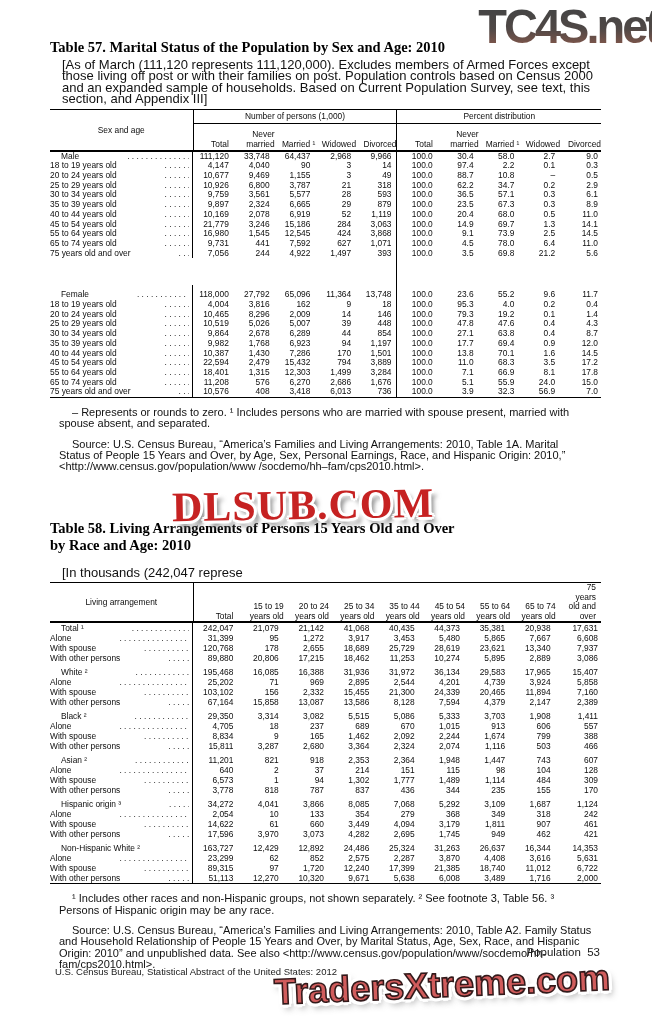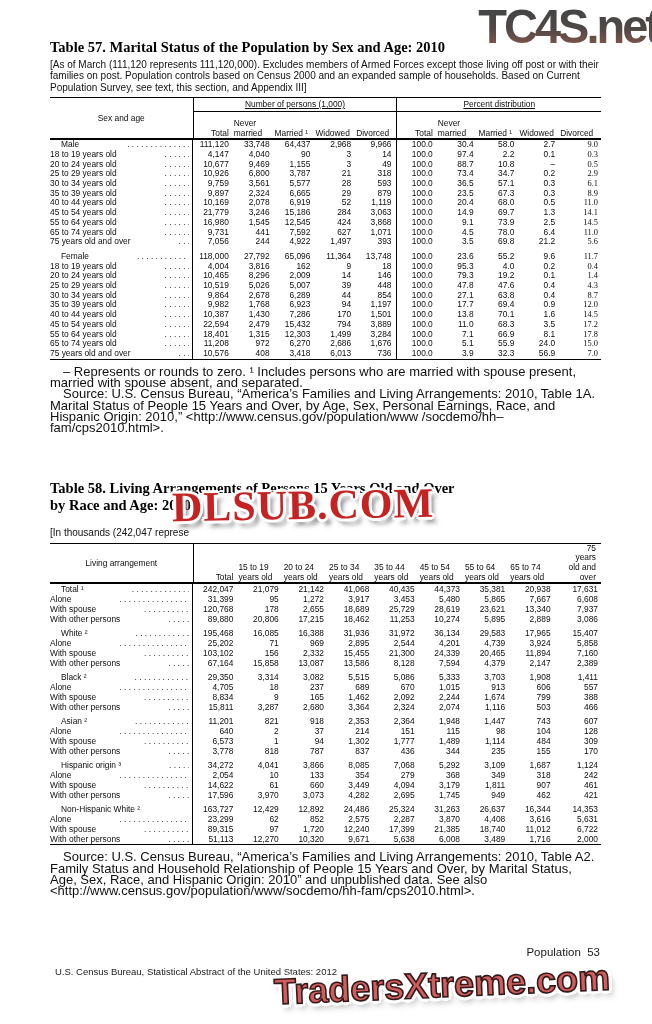--- a/index.html
+++ b/index.html
@@ -5,56 +5,56 @@
   html,body{margin:0;padding:0;background:#888;}
   .page{position:relative;width:652px;height:1024px;background:#ffffff;overflow:hidden;
         font-family:"Liberation Sans",sans-serif;color:#151515;}
   .content{position:absolute;left:50px;top:0;width:551px;}
 
   
   .tbl-title{font-family:"Liberation Serif",serif;font-weight:bold;font-size:14.5px;
              line-height:17px;color:#000;margin:0;}
   .t57-title{margin-top:39px;margin-bottom:3px;}
   .t58-title{margin-top:47px;margin-bottom:13px;}
-  .note{font-size:10px;line-height:11.4px;margin:0 0 4px 0;color:#111;}
+  .note{font-size:13px;line-height:11.4px;margin:0 0 4px 12px;color:#111;}
 
   
   table.tbl{border-collapse:collapse;table-layout:fixed;width:551px;
             border-top:1px solid #000;border-bottom:1px solid #000;}
   col.cs{width:143px;}
   col.cn10{width:40.8px;}
   col.cn9{width:45.3px;}
   .tbl th,.tbl td{font-size:8.4px;font-weight:normal;color:#0d0d0d;padding:0;}
   .stubh{text-align:center;vertical-align:middle;border-right:1px solid #000;
          border-bottom:2px solid #000;}
-  .grp{text-align:center;border-bottom:1px solid #000;height:13px;line-height:13px;text-decoration:underline;}
+  .grp{text-align:center;border-bottom:1px solid #000;height:13px;line-height:13px;}
   .dvl{border-left:1px solid #000;}
-  .colh{text-align:left;vertical-align:bottom;border-bottom:2px solid #000;
+  .colh{text-align:right;vertical-align:bottom;border-bottom:2px solid #000;
         padding:1px 2px 1px 2px;line-height:9.6px;}
   .colh.ra{text-align:right;padding-right:5px;padding-left:12px;}
   .t57 .colh{height:26px;}
   .t58 .colh{height:33px;}
 
   .tbl tbody td{line-height:9.7px;vertical-align:bottom;}
   .t58 tbody td{line-height:10px;}
   .tbl tbody td.stub{display:flex;border-right:1px solid #000;padding-right:3px;gap:48px;}
   .tbl tbody tr.b{font-weight:bold;}
-  .t57 tbody tr.g td{padding-top:5px;}
+  .t57 tbody tr.g td{padding-top:5px;margin-top:27px;}
   .t58 tbody tr.g td{padding-top:4px;}
   .stub .lbl{white-space:pre;}
   .stub.ind .lbl{padding-left:11px;}
   .stub .dots{flex:1;overflow:hidden;white-space:nowrap;color:#222;font-weight:normal;}
   td.num{text-align:right;padding-right:5px;}
   .t57 td.c4{border-right:1px solid #000;}
-  .t57 td.c9{padding-right:3px;font-family:Liberation Serif, serif;}
+  .t57 td.c9{padding-right:3px;}
   .t58 td.c8{padding-right:3px;}
 
   
   .footblock{margin-top:6px;}
-  .footblock p{margin:0;font-size:13px;line-height:11.3px;text-indent:13px;color:#111;}
+  .footblock p{margin:9px;font-size:11px;line-height:11.3px;text-indent:13px;color:#111;}
 
   
   .page-num{position:absolute;top:946px;right:52px;font-size:11.5px;color:#1a1a1a;}
   .page-src{position:absolute;top:966px;left:55px;font-size:9.5px;color:#1a1a1a;}
 
   
   .wm-top{position:absolute;top:0px;right:-6px;font-family:"Liberation Sans",sans-serif;
           font-weight:bold;font-size:47px;letter-spacing:-3px;line-height:52px;
           background:linear-gradient(180deg,#3f3f3f 15%,#4a4341 55%,#8a5547 95%);
           -webkit-background-clip:text;background-clip:text;color:transparent;
@@ -167,21 +167,21 @@
             <td class="stub">
               <span class="lbl">25 to 29 years old</span>
               <span class="dots"> . . . . . . . . . . . . . . . . . . . . . . . . . . . .</span>
             </td>
             <td class="num c0">10,926</td>
             <td class="num c1">6,800</td>
             <td class="num c2">3,787</td>
             <td class="num c3">21</td>
             <td class="num c4">318</td>
             <td class="num c5">100.0</td>
-            <td class="num c6">73.4</td>
+            <td class="num c6">62.2</td>
             <td class="num c7">34.7</td>
             <td class="num c8">0.2</td>
             <td class="num c9">2.9</td>
           </tr>
           <tr>
             <td class="stub">
               <span class="lbl">30 to 34 years old</span>
               <span class="dots"> . . . . . . . . . . . . . . . . . . . . . . . . . . . .</span>
             </td>
             <td class="num c0">9,759</td>
@@ -434,21 +434,21 @@
             <td class="num c7">66.9</td>
             <td class="num c8">8.1</td>
             <td class="num c9">17.8</td>
           </tr>
           <tr>
             <td class="stub">
               <span class="lbl">65 to 74 years old</span>
               <span class="dots"> . . . . . . . . . . . . . . . . . . . . . . . . . . . .</span>
             </td>
             <td class="num c0">11,208</td>
-            <td class="num c1">972</td>
+            <td class="num c1">576</td>
             <td class="num c2">6,270</td>
             <td class="num c3">2,686</td>
             <td class="num c4">1,676</td>
             <td class="num c5">100.0</td>
             <td class="num c6">5.1</td>
             <td class="num c7">55.9</td>
             <td class="num c8">24.0</td>
             <td class="num c9">15.0</td>
           </tr>
           <tr>
@@ -866,20 +866,21 @@
             <td class="num c4">5,638</td>
             <td class="num c5">6,008</td>
             <td class="num c6">3,489</td>
             <td class="num c7">1,716</td>
             <td class="num c8">2,000</td>
           </tr>
         </tbody>
     </table>
 
     <div class="footblock">
+      <p>¹ Includes other races and non-Hispanic groups, not shown separately. ² See footnote 3, Table 56. ³ Persons of Hispanic origin may be any race.</p>
       <p>Source: U.S. Census Bureau, “America’s Families and Living Arrangements: 2010, Table A2. Family Status and Household Relationship of People 15 Years and Over, by Marital Status, Age, Sex, Race, and Hispanic Origin: 2010” and unpublished data. See also &lt;http://www.census.gov/population/www/socdemo/hh-fam/cps2010.html&gt;.</p>
     </div>
   </div>
 
   <div class="page-num">
     <span>Population</span>&nbsp;&nbsp;<span>53</span>
   </div>
   <div class="page-src">U.S. Census Bureau, Statistical Abstract of the United States: 2012</div>
 
   <div class="wm-top">TC4S.net</div>

